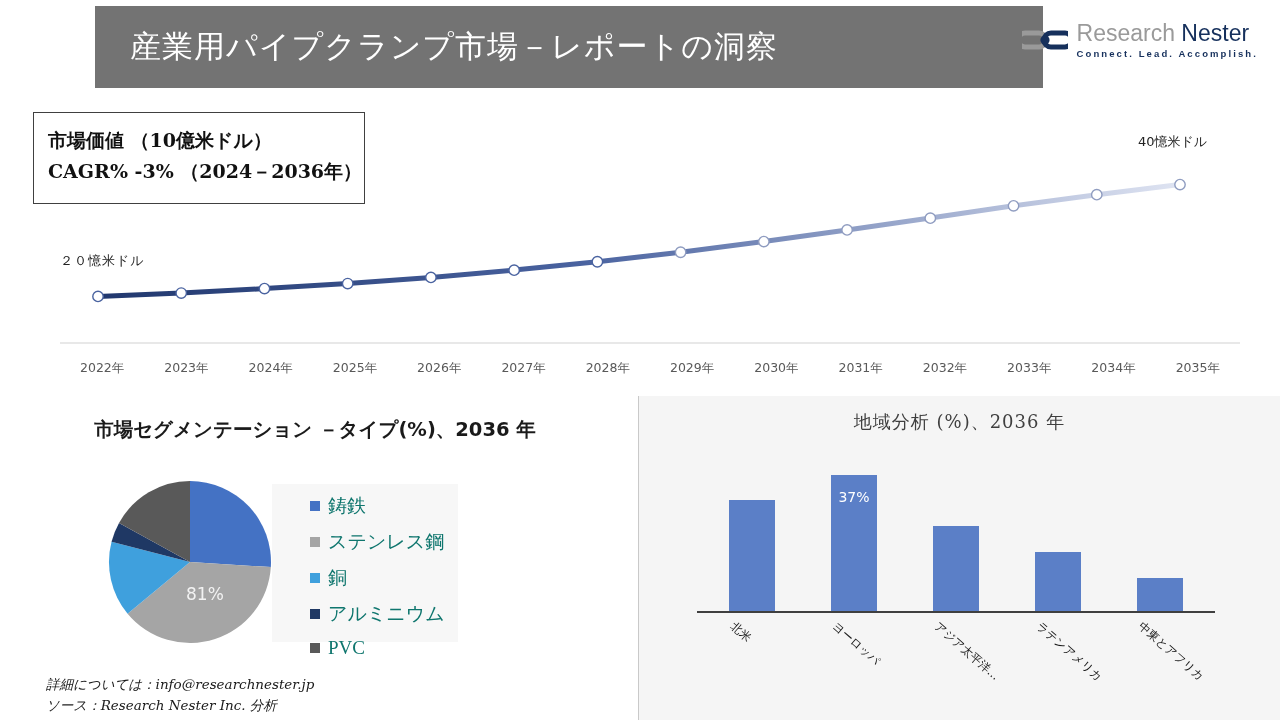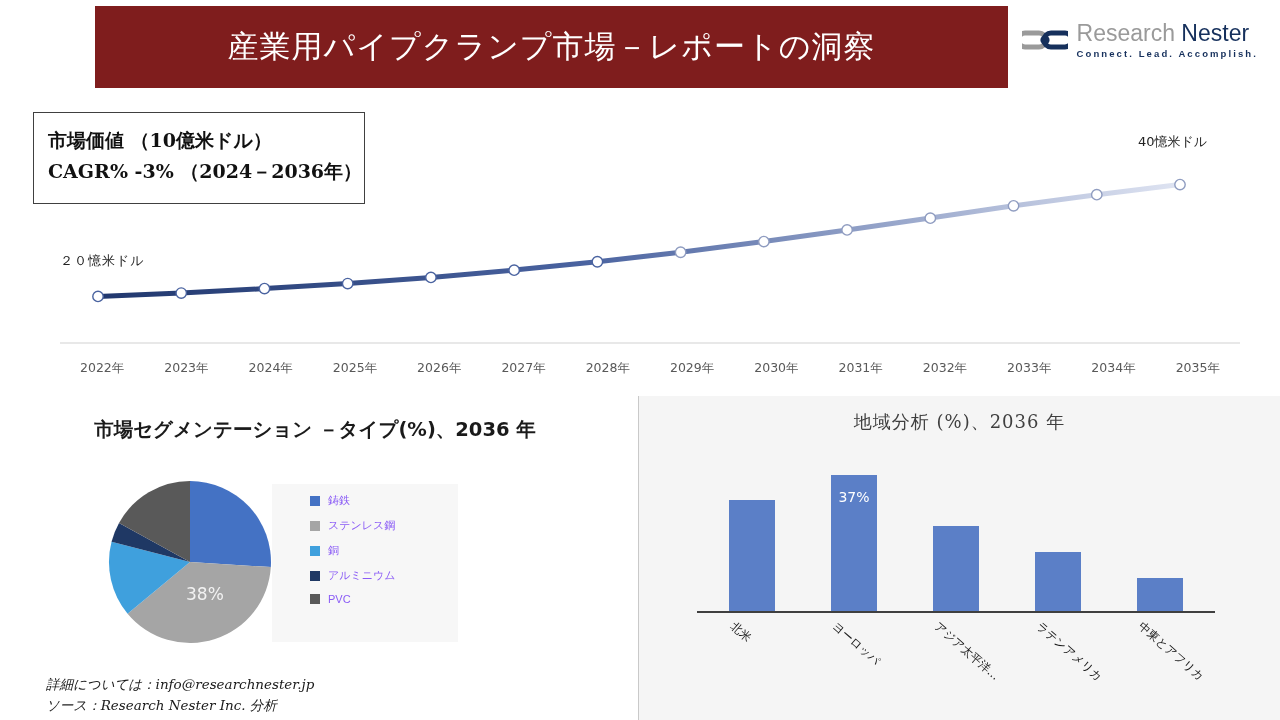--- a/index.html
+++ b/index.html
@@ -5,21 +5,21 @@
   html,body{margin:0;padding:0;}
   body{
     width:1280px;height:720px;background:#ffffff;overflow:hidden;position:relative;
     font-family:"Liberation Sans","DejaVu Sans",sans-serif;
   }
   .page{position:absolute;inset:0;}
 
   
   .header-bar{
     position:absolute;left:95px;top:6px;width:913px;height:82px;
-    background:#7f1d1d;display:flex;align-items:center;justify-content:center;
+    background:#737373;display:flex;align-items:center;padding-left:35px;
   }
   .header-title{
     color:#ffffff;font-size:31px;letter-spacing:1px;white-space:nowrap;
     font-family:"DejaVu Serif","Liberation Serif",serif;font-weight:400;
   }
   .logo{position:absolute;right:22px;top:22px;display:flex;align-items:center;gap:9px;}
   .logo-mark{width:46px;height:30px;position:relative;flex:none;}
   .logo-text{display:flex;flex-direction:column;line-height:1;}
   .logo-word{font-size:23px;font-weight:normal;letter-spacing:0px;white-space:nowrap;}
   .logo-word .w1{color:#9a9a9a;}
@@ -66,22 +66,22 @@
   .pie-pct{
     position:absolute;left:186px;top:186px;color:#f2f2f2;font-size:17px;
     font-family:"DejaVu Sans","Liberation Sans",sans-serif;
   }
   .pie-legend{
     position:absolute;left:272px;top:86px;width:186px;height:158px;background:#f7f7f7;
     padding:9px 0 0 38px;box-sizing:border-box;
   }
   .lg-row{display:flex;align-items:center;margin-bottom:10px;}
   .lg-swatch{width:10px;height:10px;margin-right:8px;flex:none;}
-  .lg-text{font-size:11px;color:#8b5cf6;white-space:nowrap;
-    font-family:Liberation Sans, sans-serif;}
+  .lg-text{font-size:19px;color:#0f766e;white-space:nowrap;
+    font-family:Liberation Serif, serif;}
 
   .source{
     position:absolute;left:46px;top:674px;
     font-family:"DejaVu Serif","Liberation Serif",serif;
     font-style:italic;font-size:13.5px;color:#1a1a1a;line-height:1.55;
   }
 
   
   .bar-panel{
     position:absolute;left:638px;top:396px;width:642px;height:324px;
@@ -193,21 +193,21 @@
     <div class="pie-title">市場セグメンテーション －タイプ(%)、2036 年</div>
     <div class="pie-wrap">
       <svg id="pie-svg" width="164" height="164" viewBox="0 0 164 164">
           <path d="M 82 82 L 82.00 1.00 A 81 81 0 0 1 162.84 87.09 Z" fill="#4472C4"></path>
           <path d="M 82 82 L 162.84 87.09 A 81 81 0 0 1 19.59 133.63 Z" fill="#A5A5A5"></path>
           <path d="M 82 82 L 19.59 133.63 A 81 81 0 0 1 3.54 61.86 Z" fill="#3FA0DD"></path>
           <path d="M 82 82 L 3.54 61.86 A 81 81 0 0 1 11.02 42.98 Z" fill="#1F3864"></path>
           <path d="M 82 82 L 11.02 42.98 A 81 81 0 0 1 82.00 1.00 Z" fill="#595959"></path>
         </svg>
     </div>
-    <div class="pie-pct">38%</div>
+    <div class="pie-pct">81%</div>
     <div class="pie-legend" id="pie-legend">
         <div class="lg-row">
           <span class="lg-swatch" style="background: rgb(68, 114, 196);"></span>
           <span class="lg-text">鋳鉄</span>
         </div>
         <div class="lg-row">
           <span class="lg-swatch" style="background: rgb(165, 165, 165);"></span>
           <span class="lg-text">ステンレス鋼</span>
         </div>
         <div class="lg-row">

